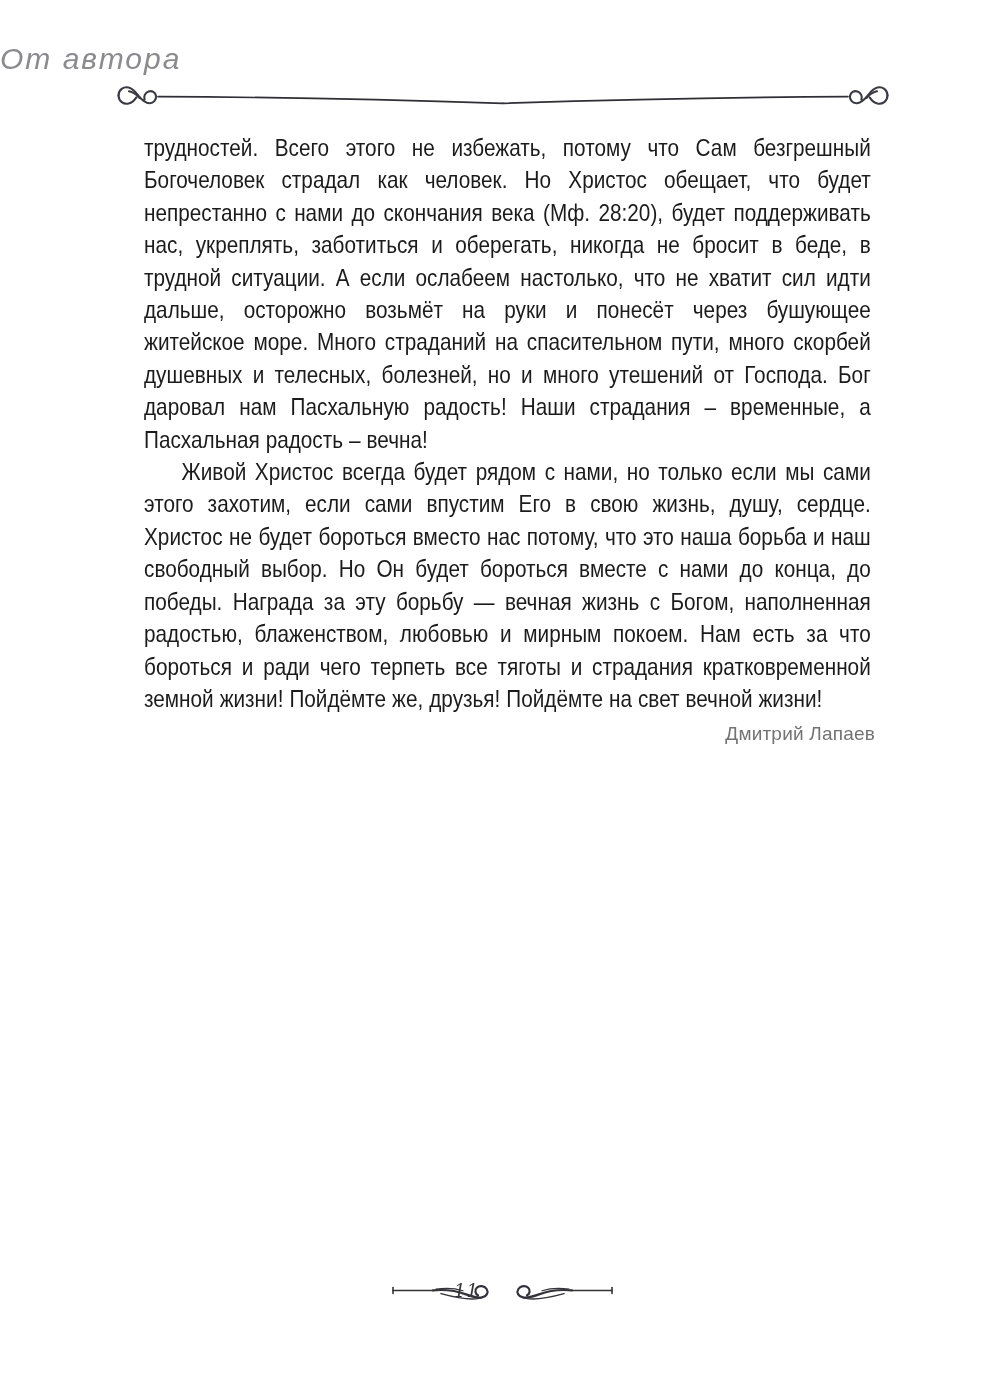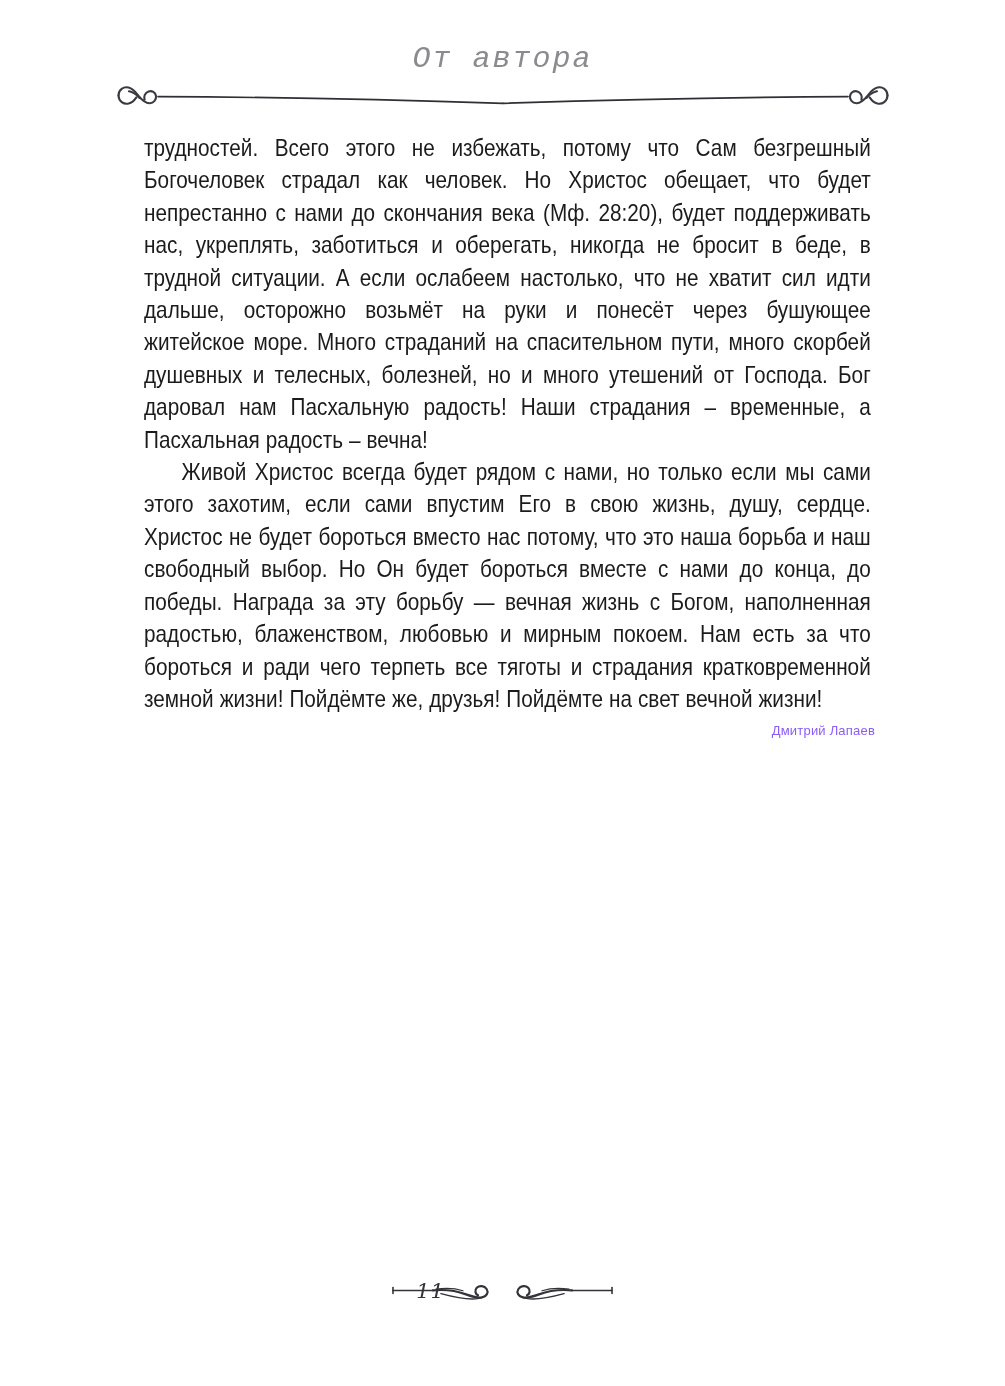--- a/index.html
+++ b/index.html
@@ -22,22 +22,22 @@
     left: 0;
     top: 0;
     width: 1005px;
     height: 120px;
   }
   .header-title {
     position: absolute;
     left: 0;
     top: 40px;
     width: 1005px;
-    text-align: center;
-    font-family: Liberation Mono, monospace;
+    text-align: left;
+    font-family: Liberation Sans, sans-serif;
     font-style: italic;
     font-size: 30px;
     letter-spacing: 2px;
     color: #8a8a8f;
     line-height: 38px;
     white-space: nowrap;
   }
   .header-rule {
     position: absolute;
     left: 108px;
@@ -73,22 +73,22 @@
 
   
   .signature {
     position: absolute;
     left: 148px;
     top: 723px;
     width: 727px;
     text-align: right;
     font-family: "Liberation Sans", sans-serif;
     font-weight: 300;
-    font-size: 13px;
-    color: #8b5cf6;
+    font-size: 19px;
+    color: #737373;
     letter-spacing: 0.2px;
   }
 
   
   .footer {
     position: absolute;
     left: 0;
     top: 1272px;
     width: 1005px;
     height: 46px;
@@ -106,24 +106,25 @@
     height: 46px;
   }
   .footer-pageno {
     position: absolute;
     left: 0;
     top: 5px;
     width: 861px;
     text-align: center;
     font-family: "DejaVu Serif", serif;
     font-style: italic;
-    font-size: 21px;
+    font-size: 18px;
     color: #33333a;
     letter-spacing: 1px;
     line-height: 28px;
+    padding-left: 36px;
   }
 </style>
 </head>
 <body>
 
 <div class="page">
 
   <div class="header">
 
     <div class="header-title">От автора</div>

